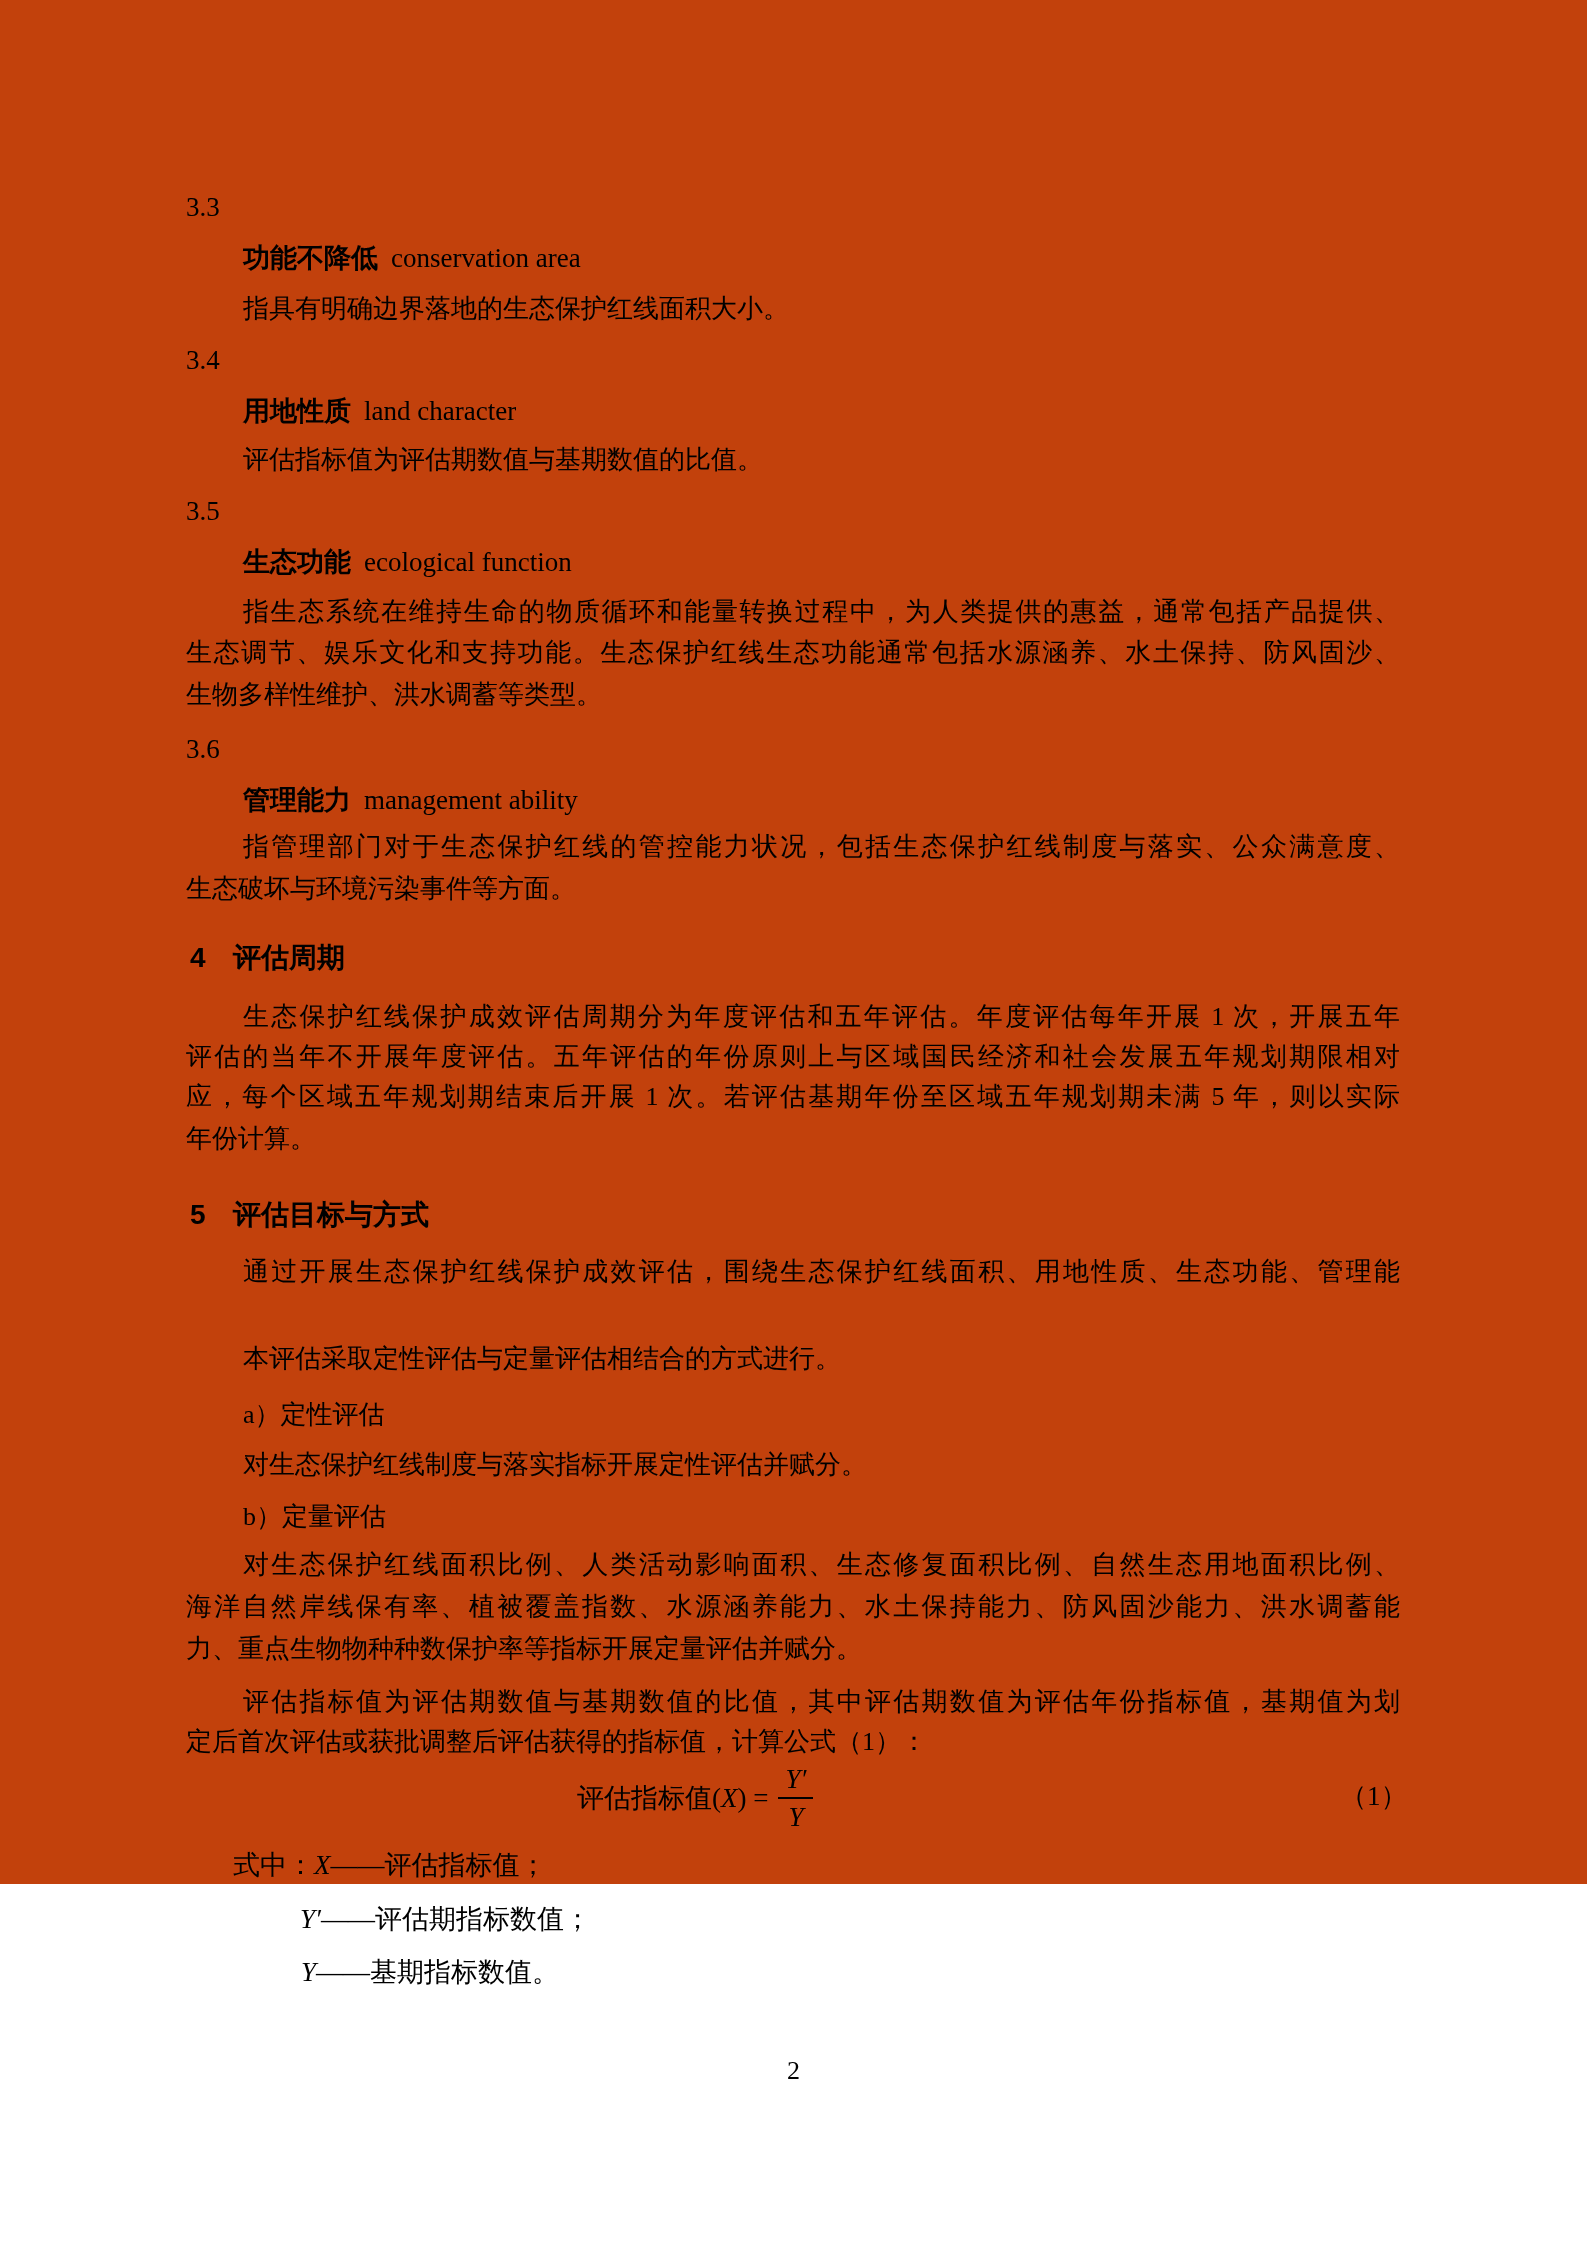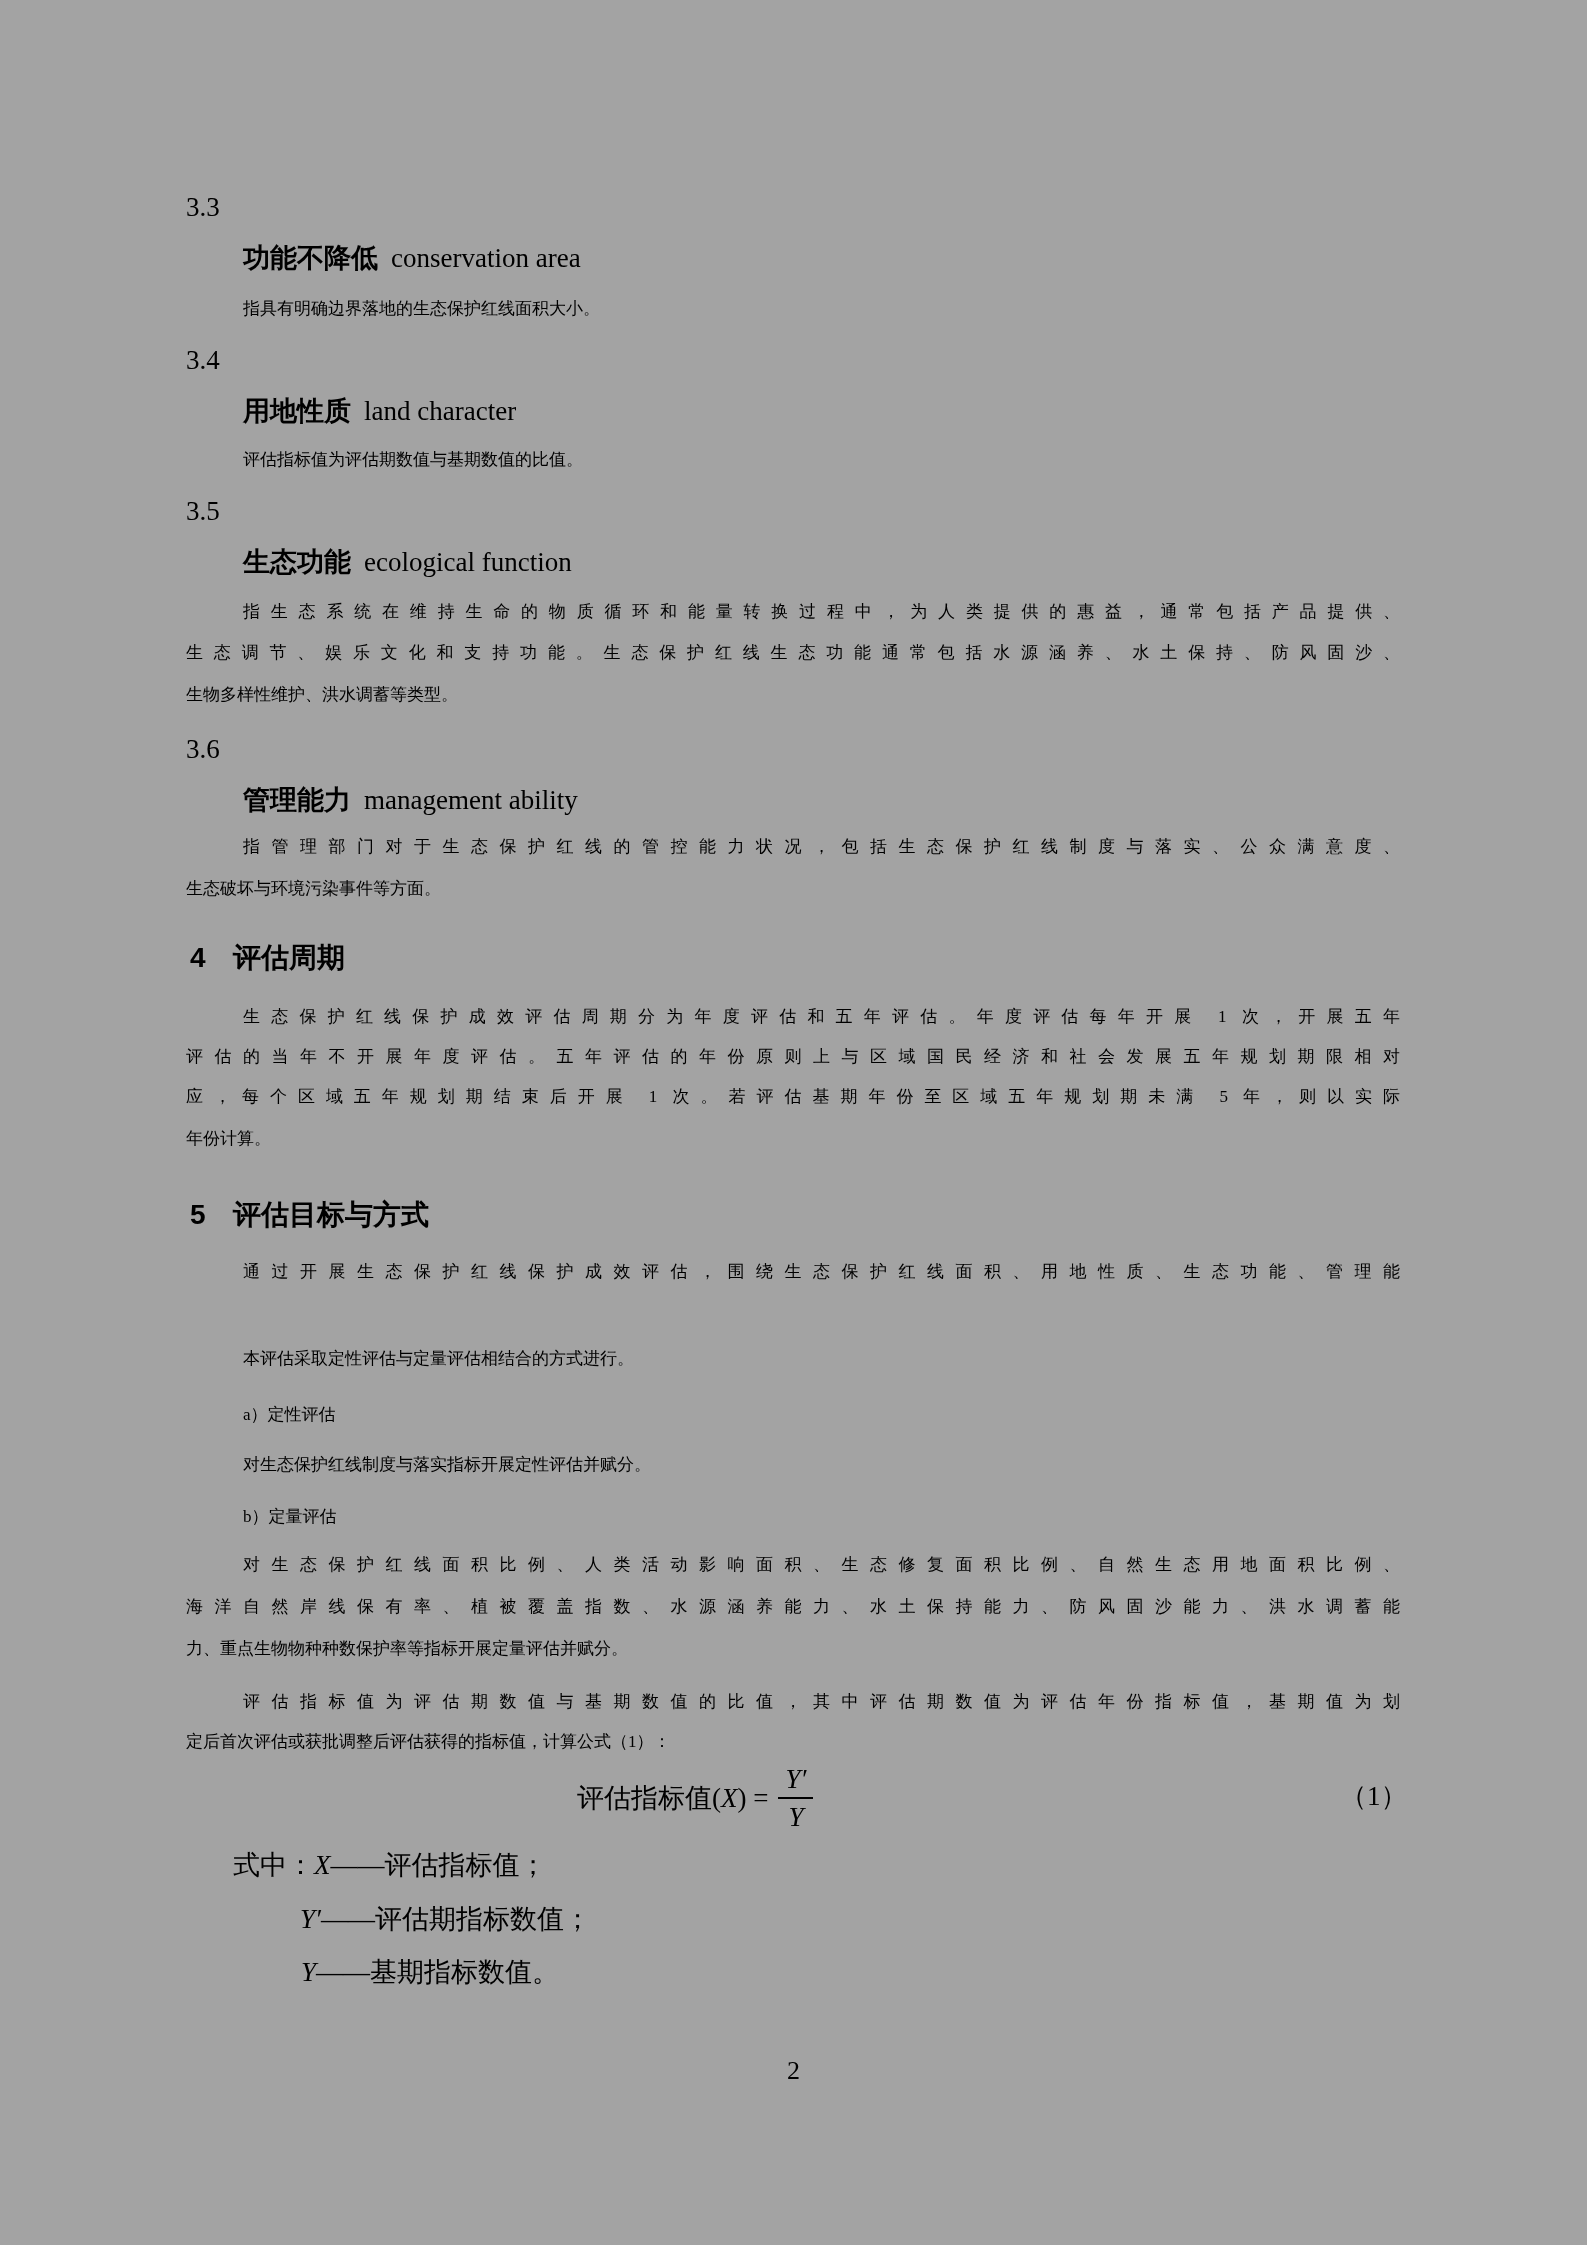--- a/index.html
+++ b/index.html
@@ -2,26 +2,26 @@
 <html><head>
 <meta charset="utf-8">
 <style>
   html,body { margin:0; padding:0; }
   body {
     width:1587px; height:2245px;
     background:#ffffff; color:#000000;
     font-family:"Liberation Serif","DejaVu Serif",serif;
     position:relative;
   }
-  .page { position:absolute; top:0; left:0; width:1587px; height:2245px; background:#a3a3a3; }
+  .page { position:absolute; top:0; left:0; width:1587px; height:1884px; background:#c2410c; }
 
   
   .line {
     position:absolute; left:186px; width:1214px;
-    font-size:17px; line-height:34px; white-space:nowrap;
+    font-size:26px; line-height:34px; white-space:nowrap;
   }
   .just { text-align:justify; text-align-last:justify; }
   .ind  { padding-left:57px; width:1157px; }
 
   .clause-num {
     position:absolute; left:186px;
     font-size:27px; line-height:34px;
   }
   .term-line { position:absolute; left:243px; line-height:36px; white-space:nowrap; }
   .term-cn {

